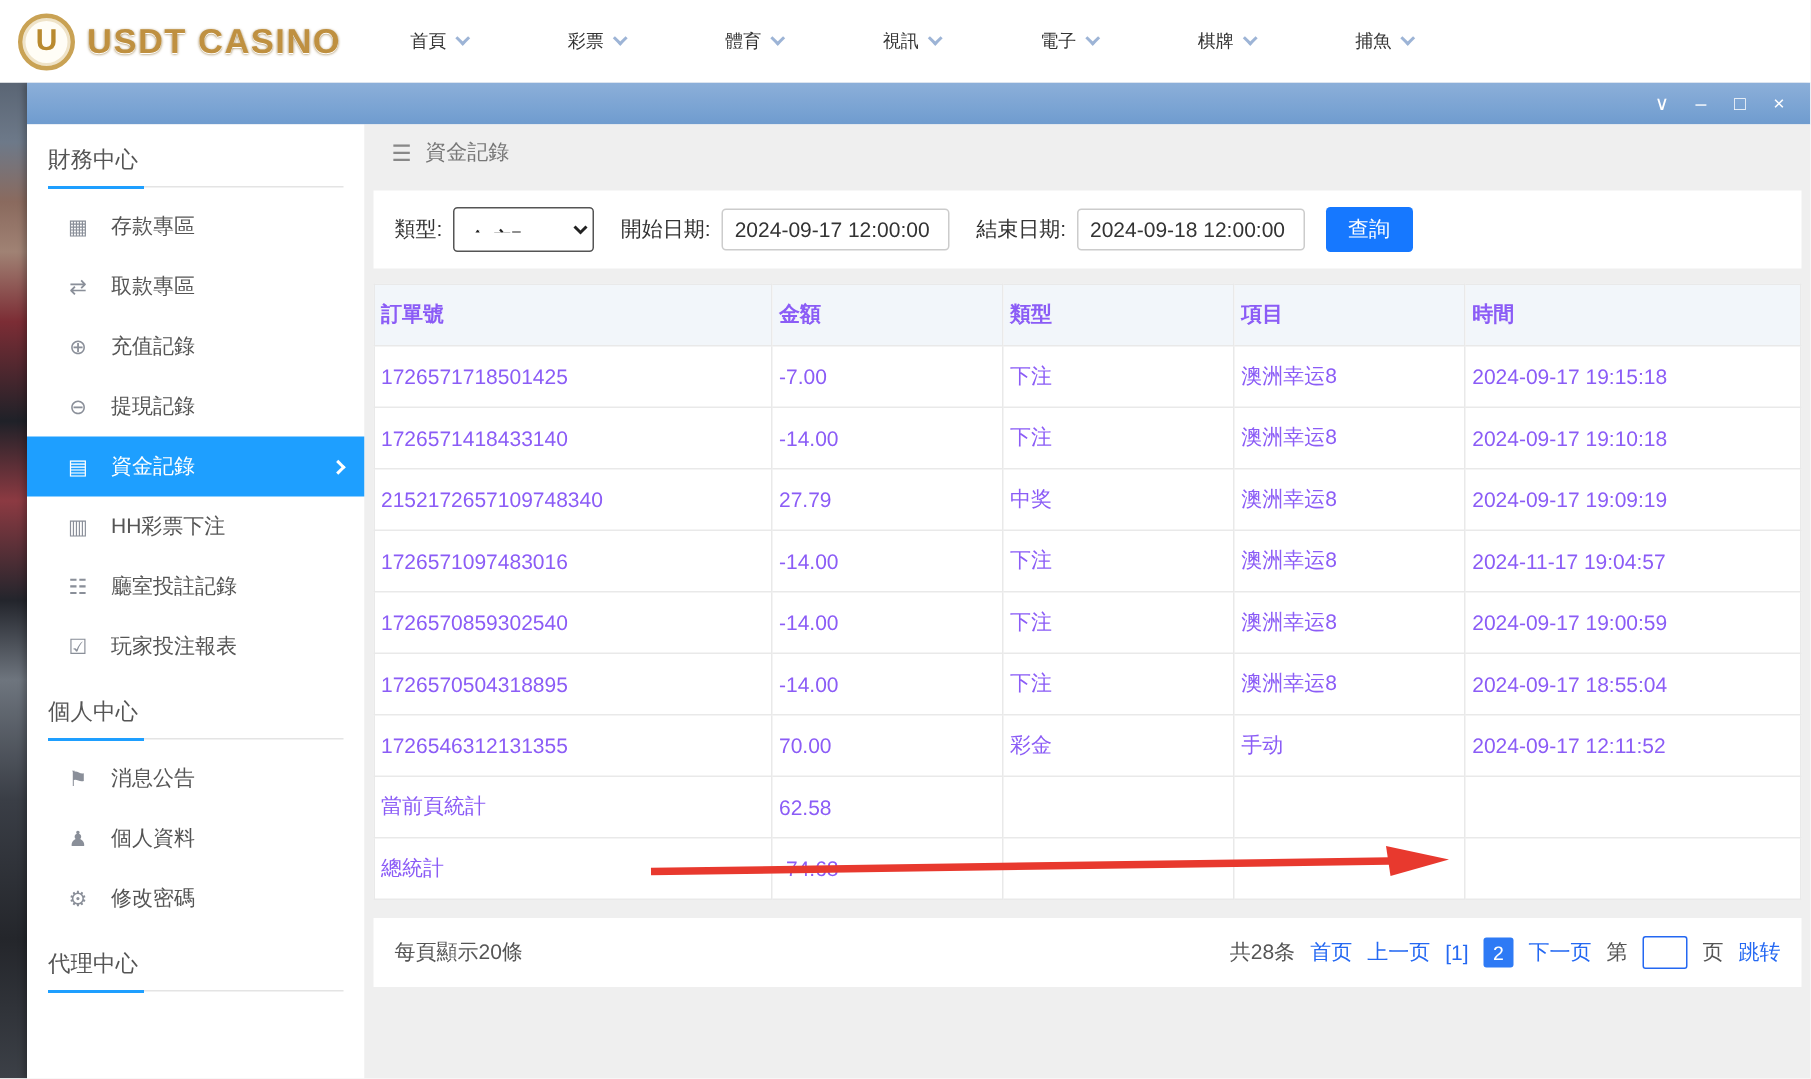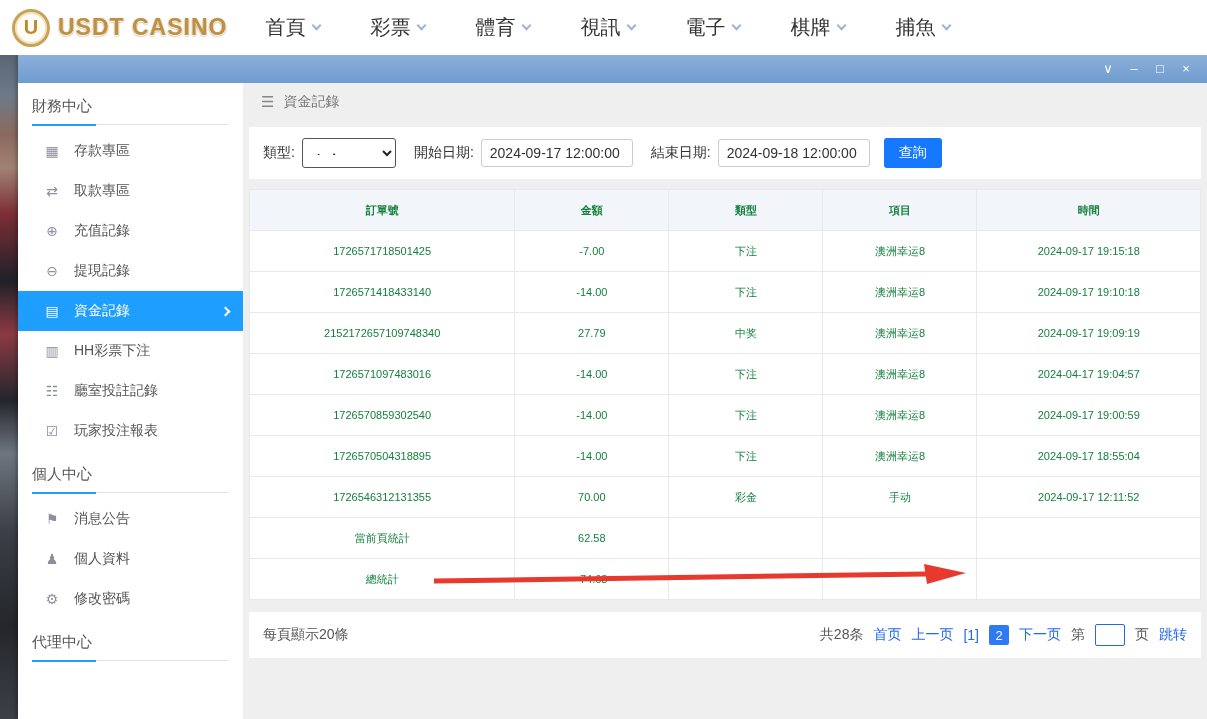--- a/index.html
+++ b/index.html
@@ -11,21 +11,21 @@
   
   .topbar { height: 55px; display: flex; align-items: center; background: #fff; position: relative; z-index: 3; }
   .logo { display: flex; align-items: center; gap: 8px; margin-left: 12px; width: 228px; cursor: pointer; }
   .logo-emblem { width: 38px; height: 38px; border-radius: 50%; border: 3px solid #c9a254;
     box-shadow: inset 0 0 0 2px #efe3c8; color: #b98a2f; display: flex; align-items: center;
     justify-content: center; font-weight: bold; font-size: 20px; background: #fffdf6; flex: none; }
   .logo-text { font-size: 23px; font-weight: 800; color: #bf9040; letter-spacing: 1px;
     text-shadow: 0 1px 0 #fff, 0 1px 2px #8a6a2f; white-space: nowrap; }
   .topnav { display: flex; }
   .topnav-item { width: 105px; display: flex; align-items: center; justify-content: center; gap: 7px;
-    font-size: 20px; color: #333; cursor: pointer; text-decoration: none; }
+    font-size: 12px; color: #333; cursor: pointer; text-decoration: none; }
   .chev { width: 7px; height: 7px; border-right: 2px solid #9db4d6; border-bottom: 2px solid #9db4d6;
     transform: rotate(45deg); margin-top: -4px; flex: none; }
 
   
   .photo-strip { position: absolute; left: 0; top: 55px; width: 18px; bottom: 0;
     background: linear-gradient(180deg,#5a6574 0%,#6d7989 6%,#8a6a5e 12%,#a08274 17%,
       #7c2d35 24%,#1f2128 34%,#8c3a42 42%,#23252c 52%,#6e757e 60%,#3a3e46 72%,#24262b 86%,#3c4047 100%); }
 
   
   .window { position: absolute; left: 18px; top: 55px; right: 0; bottom: 0; display: flex;
@@ -72,22 +72,22 @@
   .f-gap { width: 18px; flex: none; }
   .type-select { height: 30px; width: 94px; border: 1px solid #555; border-radius: 3px;
     font-size: 20px; color: #222; background: #fff; padding: 12px 2px; }
   .date-input { height: 28px; width: 152px; border: 1px solid #ccc; border-radius: 3px;
     padding: 0 8px; font-size: 14px; color: #333; }
   .btn-search { height: 30px; margin-left: 14px; background: #1678ff; color: #fff; border: none;
     border-radius: 3px; padding: 0 15px; font-size: 14px; cursor: pointer; }
 
   .table-panel { margin: 0 6px; background: #fff; flex: none; }
   table { width: 100%; border-collapse: collapse; table-layout: fixed; }
-  th, td { border: 1px solid #e9e9e9; height: 41px; text-align: center; font-size: 11px;
-    color: #15803d; padding: 0 4px; overflow: hidden; white-space: nowrap; }
+  th, td { border: 1px solid #e9e9e9; height: 41px; text-align: left; font-size: 14px;
+    color: #8b5cf6; padding: 0 4px; overflow: hidden; white-space: nowrap; }
   th { background: #f2f6fa; font-weight: bold; }
 
   .footer-panel { margin: 12px 6px 10px 6px; background: #fff; height: 46px; flex: none;
     display: flex; align-items: center; justify-content: space-between; padding: 0 14px;
     font-size: 14px; color: #555; }
   .pager { display: flex; align-items: center; gap: 10px; }
   .pg-link { color: #2468f2; cursor: pointer; text-decoration: none; white-space: nowrap; }
   .pg-current { min-width: 20px; height: 20px; background: #2e7af5; color: #fff; display: flex;
     align-items: center; justify-content: center; border-radius: 2px; font-size: 13px; padding: 0 2px; }
   .pg-input { width: 30px; height: 22px; border: 1px solid #2468f2; border-radius: 2px; padding: 0 3px; }
@@ -315,21 +315,21 @@
                   <td>中奖</td>
                   <td>澳洲幸运8</td>
                   <td>2024-09-17 19:09:19</td>
                 </tr>
 
                 <tr>
                   <td>1726571097483016</td>
                   <td>-14.00</td>
                   <td>下注</td>
                   <td>澳洲幸运8</td>
-                  <td>2024-04-17 19:04:57</td>
+                  <td>2024-11-17 19:04:57</td>
                 </tr>
 
                 <tr>
                   <td>1726570859302540</td>
                   <td>-14.00</td>
                   <td>下注</td>
                   <td>澳洲幸运8</td>
                   <td>2024-09-17 19:00:59</td>
                 </tr>
 

